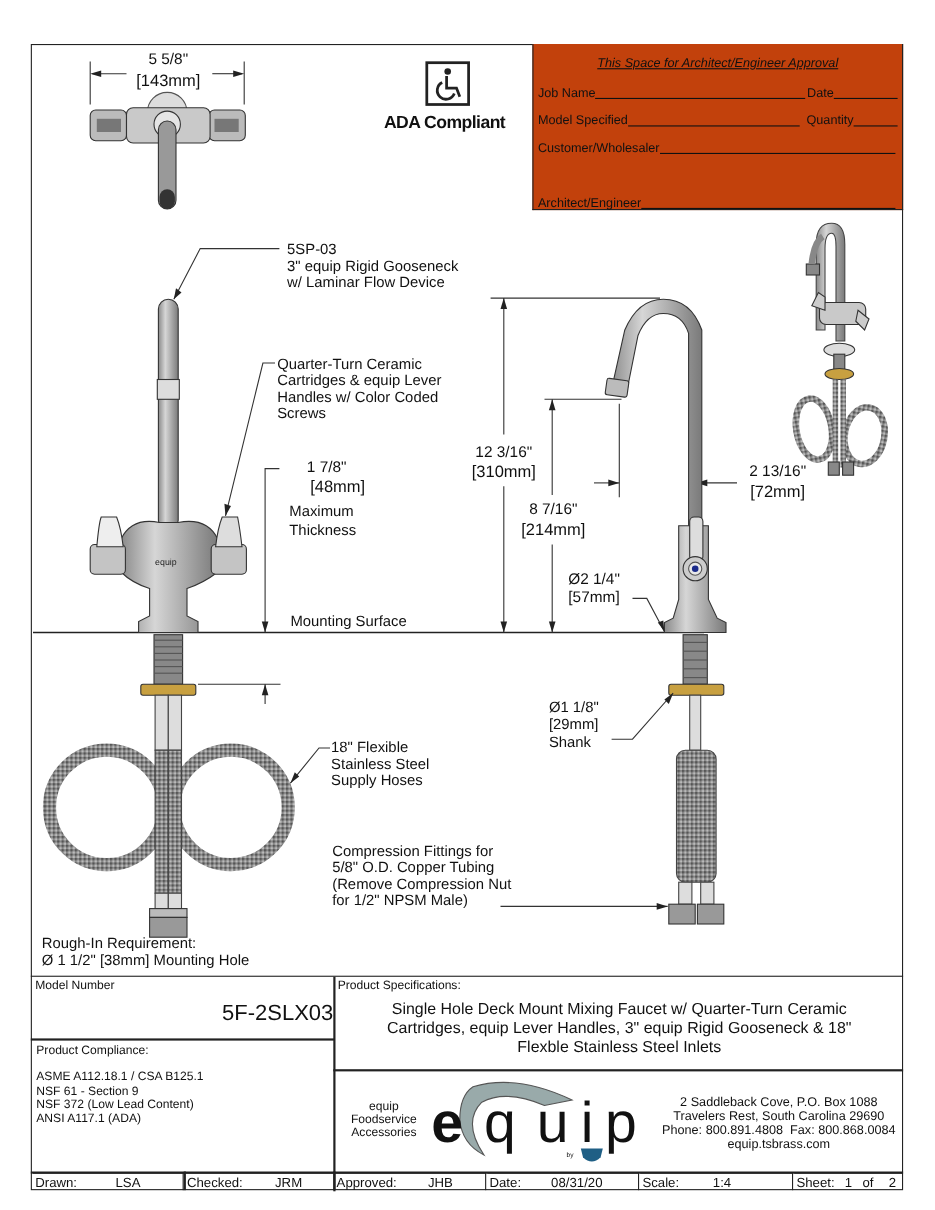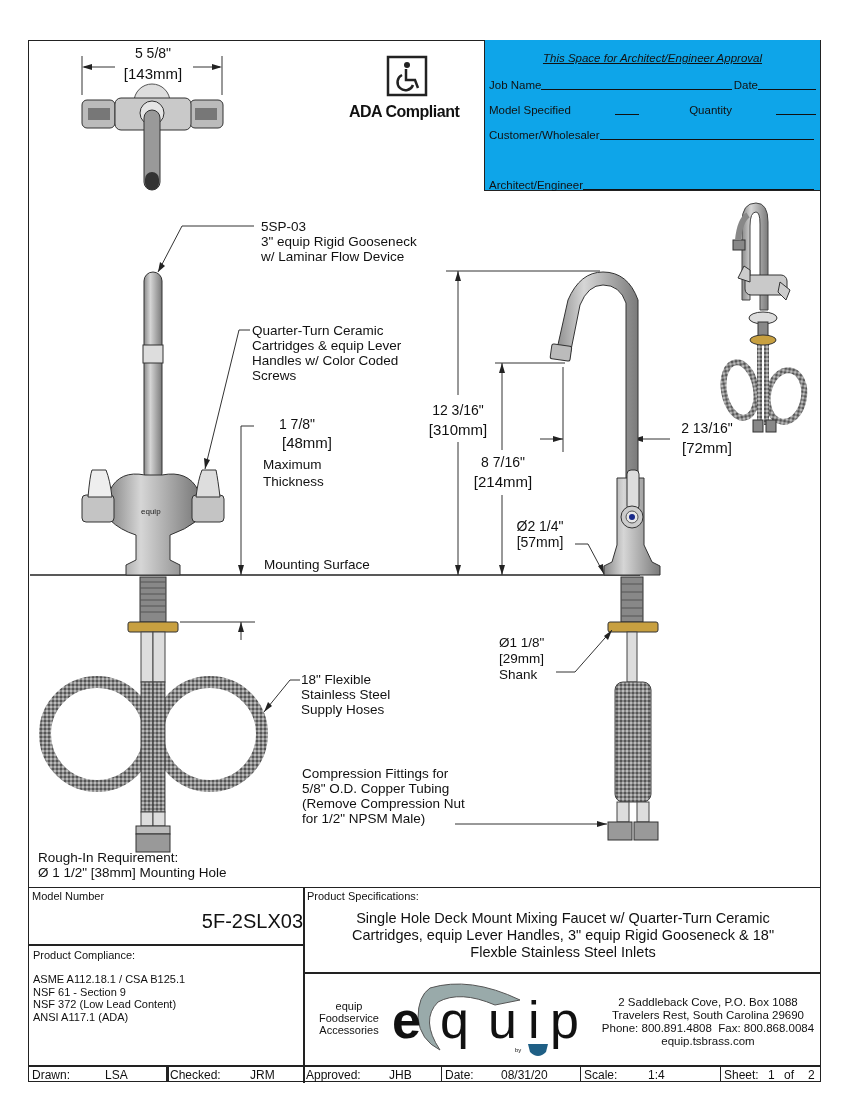--- a/index.html
+++ b/index.html
@@ -1,21 +1,21 @@
 <!DOCTYPE html>
 <html><head>
 <meta charset="utf-8">
 <style>
   html,body{margin:0;padding:0;background:#fff;}
   body{width:850px;height:1100px;position:relative;overflow:hidden;font-family:"Liberation Sans",sans-serif;color:#111;}
   .sheet{position:absolute;left:28px;top:40px;width:793px;height:1042px;border:1.5px solid #222;box-sizing:border-box;}
   .txt{position:absolute;font-size:13px;line-height:15px;white-space:pre;color:#111;}
   .dim{font-size:14px;line-height:17px;text-align:center;white-space:pre;}
   
-  .approval{position:absolute;left:484px;top:40px;width:337px;height:151px;border:1.5px solid #222;border-top:none;box-sizing:border-box;background:#0ea5e9;}
+  .approval{position:absolute;left:484px;top:40px;width:337px;height:151px;border:1.5px solid #222;border-top:none;box-sizing:border-box;background:#c2410c;}
   .approval .title{position:absolute;left:0;width:100%;top:12px;text-align:center;font-size:11.5px;font-style:italic;text-decoration:underline;}
   .approval .row{position:absolute;left:4px;right:4px;font-size:11.5px;display:flex;align-items:flex-end;}
   .approval .line{flex:1;border-bottom:1px solid #111;height:12px;margin:0 2px 1px 0;}
   .approval .sline{width:58px;border-bottom:1px solid #111;height:12px;margin-bottom:1px;}
   
   .tb{position:absolute;left:28px;top:887px;width:793px;height:195px;border-top:1.5px solid #222;}
   .cell{position:absolute;box-sizing:border-box;}
   .small{font-size:11px;}
   .footer-cell{position:absolute;top:1066px;height:16px;border-top:1.5px solid #222;font-size:12px;line-height:16px;box-sizing:border-box;}
   .vline{position:absolute;width:1.5px;background:#222;}
@@ -56,21 +56,21 @@
 <div class="txt" style="left:349px;top:103px;font-size:16px;line-height:18px;font-weight:bold;letter-spacing:-0.5px;">ADA Compliant</div>
 
 <div class="approval">
   <div class="title">This Space for Architect/Engineer Approval</div>
   <div class="row" style="top:37px;">
     <span>Job Name</span>
     <span class="line"></span>
     <span>Date</span>
     <span class="sline"></span>
   </div>
-  <div class="row" style="top:62px;gap:44px;">
+  <div class="row" style="top:62px;">
     <span>Model Specified</span>
     <span class="line" style="margin-right:6px;"></span>
     <span>Quantity</span>
     <span class="sline" style="width:40px;"></span>
   </div>
   <div class="row" style="top:87px;">
     <span>Customer/Wholesaler</span>
     <span class="line"></span>
   </div>
   <div class="row" style="top:137px;">

